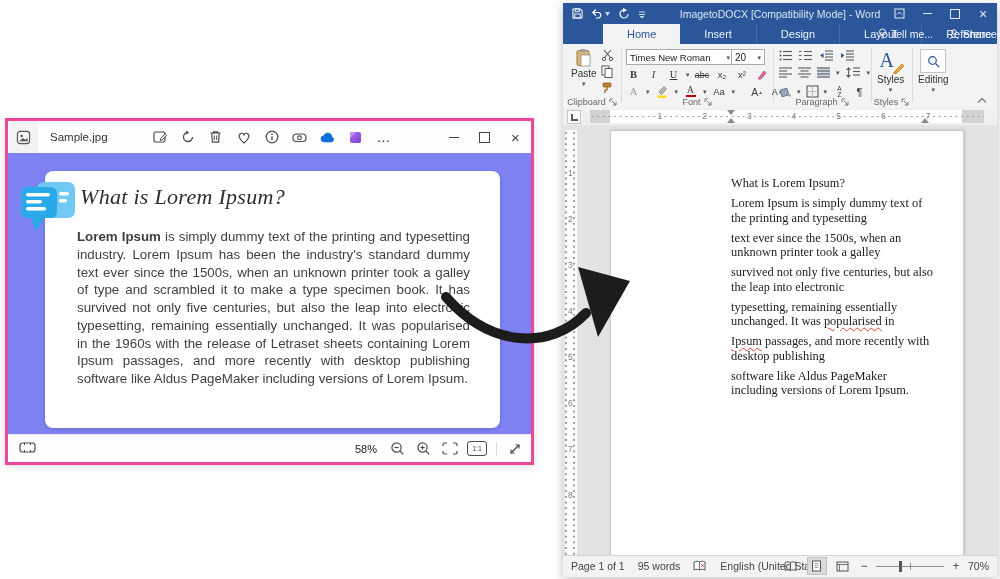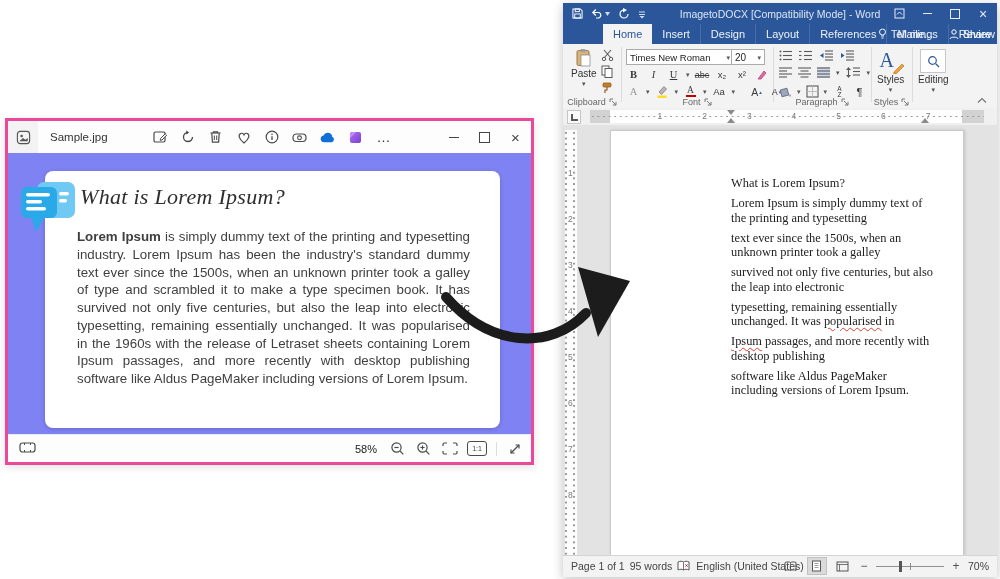--- a/index.html
+++ b/index.html
@@ -36,21 +36,21 @@
   #word-win{left:563px;top:3px;width:434px;height:573px;background:#fff;box-shadow:0 3px 10px rgba(0,0,0,.25);}
   .w-titlebar{left:0;top:0;width:100%;height:21px;background:#2b579a;}
   .w-qat{left:9px;top:0;height:21px;gap:8px;}
   .w-title{left:0;top:0;width:100%;height:21px;display:flex;align-items:center;justify-content:center;
            color:#dbe5f5;font-size:10.5px;pointer-events:none;}
   .w-winbtns{right:0;top:0;height:21px;}
   .w-winbtns .wb{width:28px;height:21px;display:flex;align-items:center;justify-content:center;color:#e6edf8;font-size:11px;}
   .w-tabrow{left:0;top:21px;width:100%;height:20px;background:#2b579a;color:#eef3fb;font-size:11px;}
   .rtab-file{left:0;top:16px;height:20px;padding:0 13px;display:flex;align-items:center;background:#2b579a;color:#fff;}
   #ribbon-tabs{left:40px;top:0;height:20px;}
-  .rtab{height:20px;display:flex;align-items:center;padding:0 10px;color:#eef3fb;border-right:1px solid rgba(255,255,255,.14);}
+  .rtab{height:20px;display:flex;align-items:center;padding:0 24px;color:#eef3fb;border-right:1px solid rgba(255,255,255,.14);}
   .rtab.active{background:#f3f3f3;color:#2b579a;border-right:none;}
   .w-tellme{right:64px;top:0;height:20px;gap:4px;color:#eef3fb;font-size:10.5px;}
   .w-share{right:6px;top:0;height:20px;gap:4px;color:#fff;font-size:10.5px;}
 
   .w-ribbon{left:0;top:41px;width:100%;height:64px;background:#f3f3f3;border-bottom:1px solid #dadada;}
   .gsep{top:3px;height:55px;width:1px;background:#dcdcdc;}
   .glabel{bottom:1px;font-size:9px;color:#666;display:flex;align-items:center;gap:3px;justify-content:center;}
   .launcher{width:8px;height:8px;}
   .combo{background:#fff;border:1px solid #ababab;height:14px;font-size:10px;color:#222;display:flex;align-items:center;padding:0 3px;justify-content:space-between;}
   .dd{font-size:7px;color:#555;line-height:1;}
@@ -78,21 +78,21 @@
       background-image:radial-gradient(circle,#9a9a9a .7px,transparent .9px);
       background-size:8px 5.7px;background-position:5px 0;}
   .vnum{position:absolute;left:3px;font-size:8.5px;color:#7c7c7c;background:#fdfdfd;}
   .w-page{left:47px;top:5px;width:352px;height:425px;background:#fff;border:1px solid #cacaca;border-bottom:none;box-shadow:1px 0 3px rgba(0,0,0,.15);}
   #word-doc-text{position:absolute;left:120px;top:45px;width:204px;
       font-family:"Liberation Serif",serif;font-size:12.4px;line-height:14.5px;color:#1c1c1c;}
   #word-doc-text p{margin:0 0 5.5px 0;}
   .squiggly{text-decoration:underline;text-decoration-style:wavy;text-decoration-color:#e03c31;text-decoration-thickness:1px;text-underline-offset:2px;}
 
   .w-statusbar{left:0;top:552px;width:100%;height:21px;background:#f3f3f3;border-top:1px solid #d4d4d4;font-size:10.5px;color:#444;}
-  .w-status-left{left:8px;top:0;height:20px;gap:5px;}
+  .w-status-left{left:8px;top:0;height:20px;gap:13px;}
   .w-status-right{right:8px;top:0;height:20px;gap:7px;}
   .viewic{width:18px;height:16px;display:flex;align-items:center;justify-content:center;}
   .viewic.active{background:#dadada;border:1px solid #c2c2c2;}
   .slider{position:relative;width:68px;height:12px;}
   .slider .track{position:absolute;left:0;top:6px;width:100%;height:1px;background:#8f8f8f;}
   .slider .mid{position:absolute;left:50%;top:3px;width:1px;height:7px;background:#8f8f8f;}
   .slider .thumb{position:absolute;left:34%;top:1px;width:3px;height:11px;background:#555;}
   .zbtn{font-size:12px;color:#555;width:10px;text-align:center;}
 </style>
 </head>

